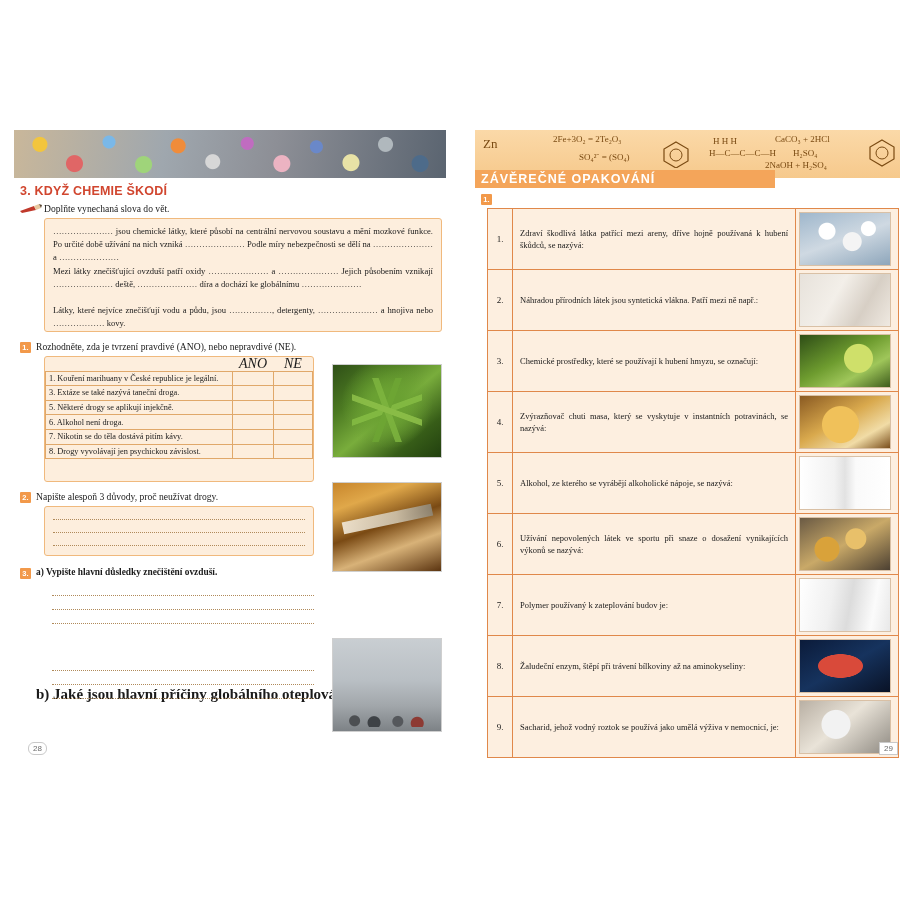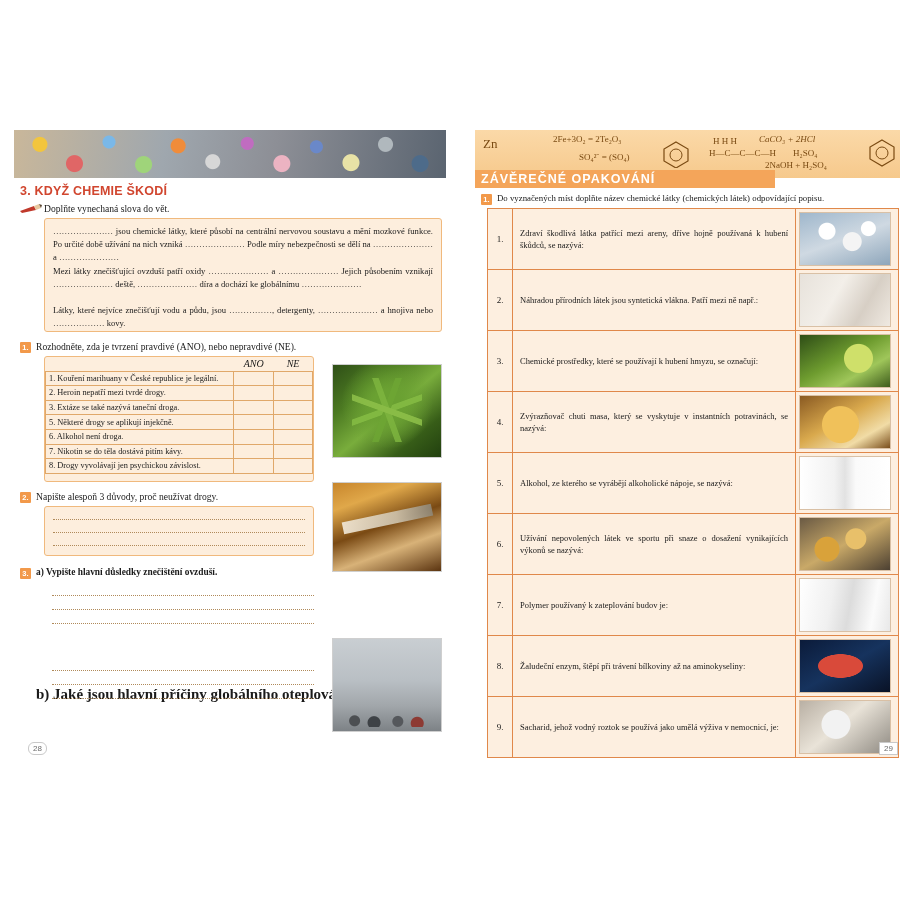--- a/index.html
+++ b/index.html
@@ -120,21 +120,21 @@
     height: 11.6px;
     line-height: 11px;
   }
   .tf-table td.col-st { width: 196px; }
   .tf-table td.col-ano, .tf-table td.col-ne { width: 34px; text-align: center; }
   .tf-table tr.head td {
     border-top: none; border-left: none; border-right: none;
     background: transparent;
     font-style: italic;
     text-align: center;
-    font-size: 10px;
+    font-size: 14px;
   }
   .tf-table tr.head td.col-st { border: none; }
   .img-weed {
     position: absolute;
     left: 318px; top: 234px;
     width: 108px; height: 92px;
     border: 1px solid #cfcfcf;
     background:
       radial-gradient(ellipse at 50% 42%, #6aa132 0 18%, transparent 60%),
       linear-gradient(140deg, #2f4f17 0%, #4c7a22 28%, #79ad3c 52%, #375d18 78%, #22400f 100%);
@@ -335,25 +335,20 @@
           <td class="col-st"></td>
           <td class="col-ano">ANO</td>
           <td class="col-ne">NE</td>
         </tr>
         <tr>
           <td class="col-st">1. Kouření marihuany v České republice je legální.</td>
           <td class="col-ano"></td>
           <td class="col-ne"></td>
         </tr>
         <tr>
-          <td class="col-st">2. Heroin nepatří mezi tvrdé drogy.</td>
-          <td class="col-ano"></td>
-          <td class="col-ne"></td>
-        </tr>
-        <tr>
           <td class="col-st">3. Extáze se také nazývá taneční droga.</td>
           <td class="col-ano"></td>
           <td class="col-ne"></td>
         </tr>
         <tr>
           <td class="col-st">5. Některé drogy se aplikují injekčně.</td>
           <td class="col-ano"></td>
           <td class="col-ne"></td>
         </tr>
         <tr>
@@ -409,38 +404,37 @@
   </div>
 
   <div class="page-right">
 
     <div class="formula-band">
       <div class="fm" style="left:8px; top:6px; font-size:13px;">Zn</div>
       <div class="fm" style="left:78px; top:4px;">2Fe+3O₂ = 2Te₂O₃</div>
       <div class="fm" style="left:104px; top:20px;">SO₄²⁻ = (SO₄)</div>
       <div class="fm" style="left:238px; top:6px;">H  H  H</div>
       <div class="fm" style="left:234px; top:18px;">H—C—C—C—H</div>
-      <div class="fm" style="left:284px; top:4px;font-style:italic;">CaCO₃ + 2HCl</div>
+      <div class="fm" style="left:300px; top:4px;">CaCO₃ + 2HCl</div>
       <div class="fm" style="left:318px; top:18px;">H₂SO₄</div>
       <div class="fm" style="left:290px; top:30px;">2NaOH + H₂SO₄</div>
       <svg style="position:absolute; left:186px; top:10px;" width="30" height="28">
         <polygon points="15,2 27,9 27,21 15,28 3,21 3,9" fill="none" stroke="#7a4a12" stroke-width="1.2"></polygon>
         <circle cx="15" cy="15" r="6" fill="none" stroke="#7a4a12" stroke-width="1"></circle>
       </svg>
       <svg style="position:absolute; left:392px; top:8px;" width="30" height="30">
         <polygon points="15,2 27,9 27,21 15,28 3,21 3,9" fill="none" stroke="#7a4a12" stroke-width="1.2"></polygon>
         <circle cx="15" cy="15" r="6" fill="none" stroke="#7a4a12" stroke-width="1"></circle>
       </svg>
     </div>
 
     <div class="rp-banner"></div>
     <div class="rp-title">ZÁVĚREČNÉ OPAKOVÁNÍ</div>
 
     <div class="num-badge rp-instr-row">1.</div>
-    <div class="instr rp-instr">Do vyznačených míst doplňte název chemické látky (chemických látek) odpovídající popisu.</div>
 
     <table class="rp-table">
       <tbody>
           <tr>
         <td class="cell-num">1.</td>
         <td class="cell-txt">Zdraví škodlivá látka patřící mezi areny, dříve hojně používaná k hubení škůdců, se nazývá:</td>
         <td class="cell-img">
               <span class="thumb t1"></span>
             </td>
       </tr>

